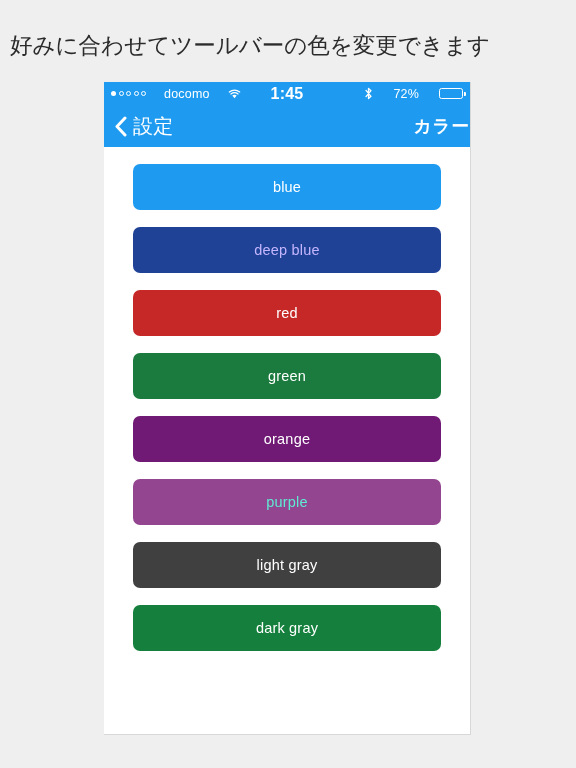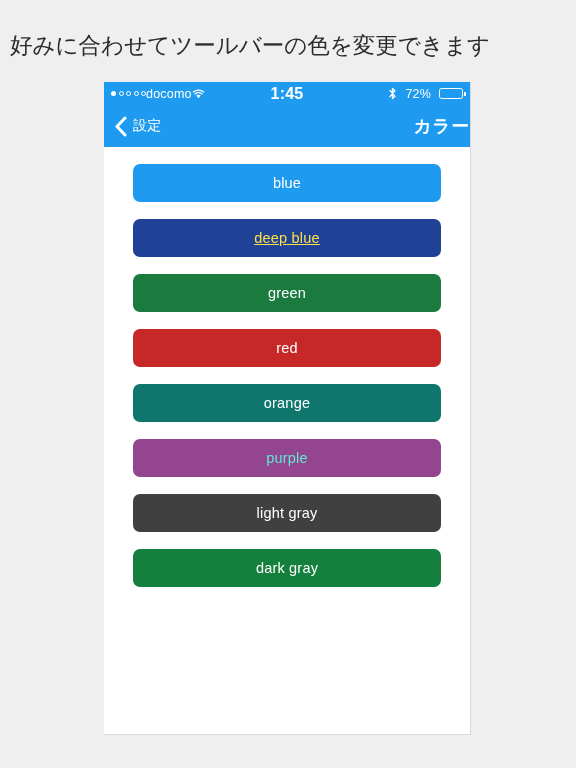--- a/index.html
+++ b/index.html
@@ -53,21 +53,21 @@
     display: flex;
     align-items: center;
     font-size: 12px;
     position: relative;
     padding: 0 7px;
     box-sizing: border-box;
   }
   .sb-left {
     display: flex;
     align-items: center;
-    gap: 0;
+    gap: 18px;
   }
   .dots {
     display: flex;
     align-items: center;
     gap: 2.5px;
   }
   .dot {
     width: 5px;
     height: 5px;
     border-radius: 50%;
@@ -83,21 +83,21 @@
     text-align: center;
     font-size: 16px;
     font-weight: bold;
     letter-spacing: .2px;
     pointer-events: none;
   }
   .sb-right {
     margin-left: auto;
     display: flex;
     align-items: center;
-    gap: 8px;
+    gap: 20px;
     position: relative;
     z-index: 2;
     text-align: center;
   }
   .bt-icon { display: inline-flex; align-items: center; }
   .batt-pct { font-size: 12.5px; letter-spacing: .2px; }
   .battery {
     width: 24px;
     height: 11px;
     border: 1px solid #ffffff;
@@ -138,41 +138,41 @@
     gap: 6px;
     color: #ffffff;
     cursor: pointer;
     z-index: 2;
   }
   .chevron-left {
     display: inline-flex;
     align-items: center;
   }
   #back-label {
-    font-size: 14px;
+    font-size: 20px;
     letter-spacing: .3px;
   }
   #nav-title {
     position: absolute;
     left: 0; right: 0;
     text-align: right;
     color: #ffffff;
     font-size: 17.5px;
     font-weight: bold;
     letter-spacing: 1px;
     pointer-events: none;
   }
 
   
   #color-list {
     padding: 17px 29px 0 29px;
     box-sizing: border-box;
   }
   .color-button {
-    height: 38px;
+    height: 46px;
     border-radius: 7px;
     margin-bottom: 17px;
     display: flex;
     align-items: center;
     justify-content: center;
     color: #ffffff;
     font-size: 14.5px;
     letter-spacing: .2px;
     cursor: pointer;
     user-select: none;
@@ -228,30 +228,30 @@
       </span>
       <span id="back-label">設定</span>
     </div>
     <div id="nav-title">カラー</div>
   </div>
 
   <div id="color-list">
       <div class="color-button" style="background: rgb(30, 155, 240); color: rgb(255, 255, 255);">
         <span>blue</span>
       </div>
-      <div class="color-button" style="background: rgb(31, 66, 150); color: #fde047; text-decoration: underline;">
+      <div class="color-button" style="background: rgb(31, 66, 150); color: #c4b5fd;">
         <span>deep blue</span>
+      </div>
+      <div class="color-button" style="background: rgb(198, 40, 40); color: rgb(255, 255, 255);">
+        <span>red</span>
       </div>
       <div class="color-button" style="background: rgb(27, 122, 61); color: rgb(255, 255, 255);">
         <span>green</span>
       </div>
-      <div class="color-button" style="background: rgb(198, 40, 40); color: rgb(255, 255, 255);">
-        <span>red</span>
-      </div>
-      <div class="color-button" style="background: #0f766e; color: rgb(255, 255, 255);">
+      <div class="color-button" style="background: #701a75; color: rgb(255, 255, 255);">
         <span>orange</span>
       </div>
       <div class="color-button" style="background: rgb(147, 70, 143); color: #5eead4;">
         <span>purple</span>
       </div>
       <div class="color-button" style="background: #404040; color: rgb(255, 255, 255);">
         <span>light gray</span>
       </div>
       <div class="color-button" style="background: #15803d; color: rgb(255, 255, 255);">
         <span>dark gray</span>

